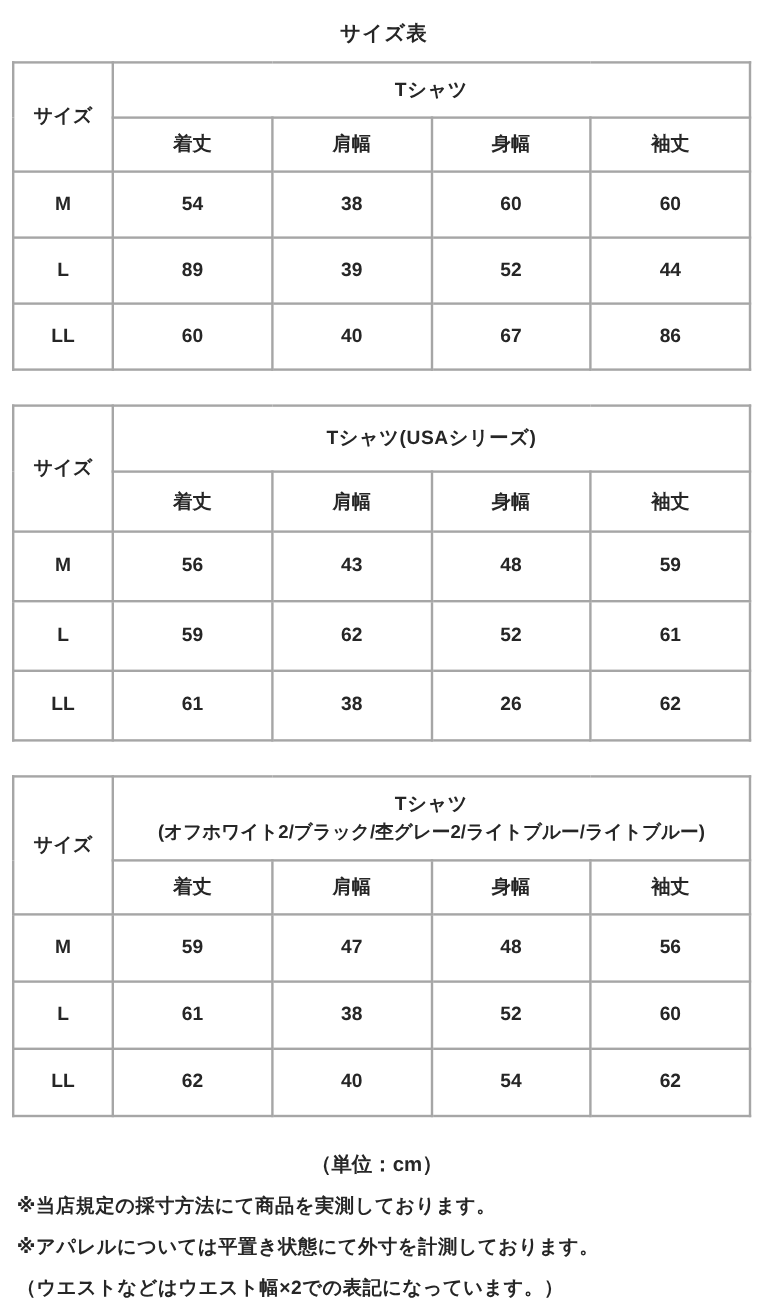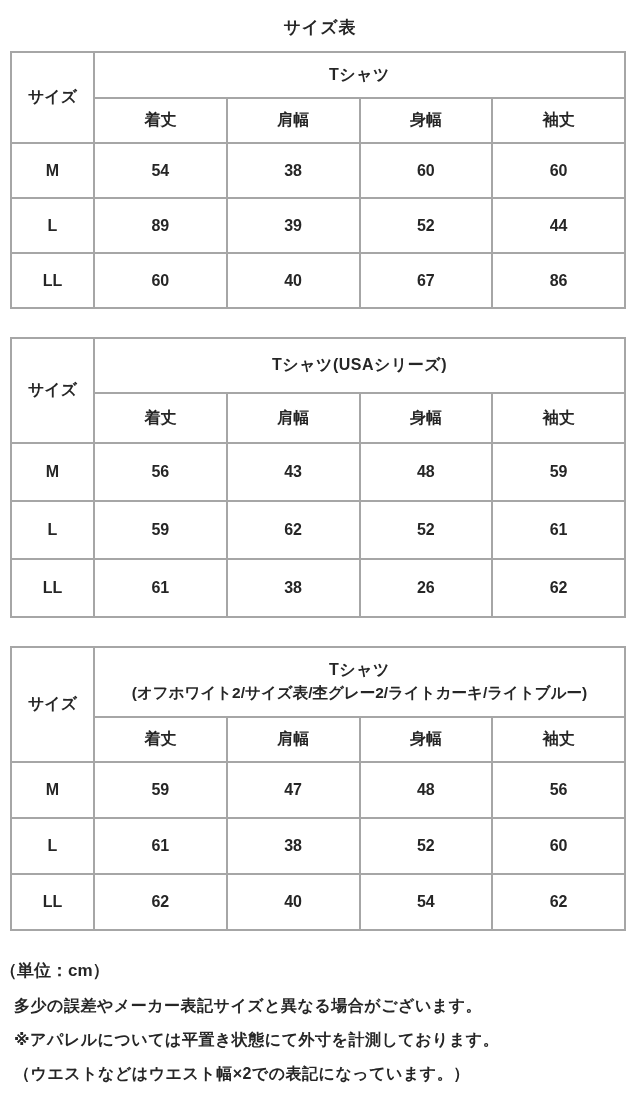--- a/index.html
+++ b/index.html
@@ -48,21 +48,21 @@
   .t1 tr.r-cols    { height: 45px; }
   .t1 tr.r-data    { height: 55px; }
   .t2 tr.r-product { height: 55px; }
   .t2 tr.r-cols    { height: 50px; }
   .t2 tr.r-data    { height: 58px; }
   .t3 tr.r-product { height: 70px; }
   .t3 tr.r-cols    { height: 45px; }
   .t3 tr.r-data    { height: 56px; }
   col.c-size { width: 83px; }
   .unit-note {
-    text-align: left;
+    text-align: center;
     padding-right: 12px;
     font-size: 17px;
     line-height: 24px;
     margin-top: 18px;
   }
   .notes {
     margin: 6px 0 0 14px;
     font-size: 16px;
     line-height: 34px;
     letter-spacing: 0.5px;
@@ -166,21 +166,21 @@
       <col>
       <col>
       <col>
       <col>
     </colgroup>
   <tbody>
     <tr class="r-product">
       <td rowspan="2">サイズ</td>
       <td colspan="4" class="product-cell">
         <div>Tシャツ</div>
-        <div class="p2">(オフホワイト2/サイズ表/杢グレー2/ライトカーキ/ライトブルー)</div>
+        <div class="p2">(オフホワイト2/ブラック/杢グレー2/ライトブルー/ライトブルー)</div>
       </td>
     </tr>
     <tr class="r-cols">
       <td>着丈</td>
       <td>肩幅</td>
       <td>身幅</td>
       <td>袖丈</td>
     </tr>
     <tr class="r-data">
       <td>M</td>
@@ -202,16 +202,16 @@
       <td>40</td>
       <td>54</td>
       <td>62</td>
     </tr>
   </tbody>
 </table>
 
 <div class="unit-note">（単位：cm）</div>
 
 <div class="notes">
-  <p>多少の誤差やメーカー表記サイズと異なる場合がございます。</p>
+  <p>※当店規定の採寸方法にて商品を実測しております。</p>
   <p>※アパレルについては平置き状態にて外寸を計測しております。</p>
   <p>（ウエストなどはウエスト幅×2での表記になっています。）</p>
 </div>
 
 </body></html>

